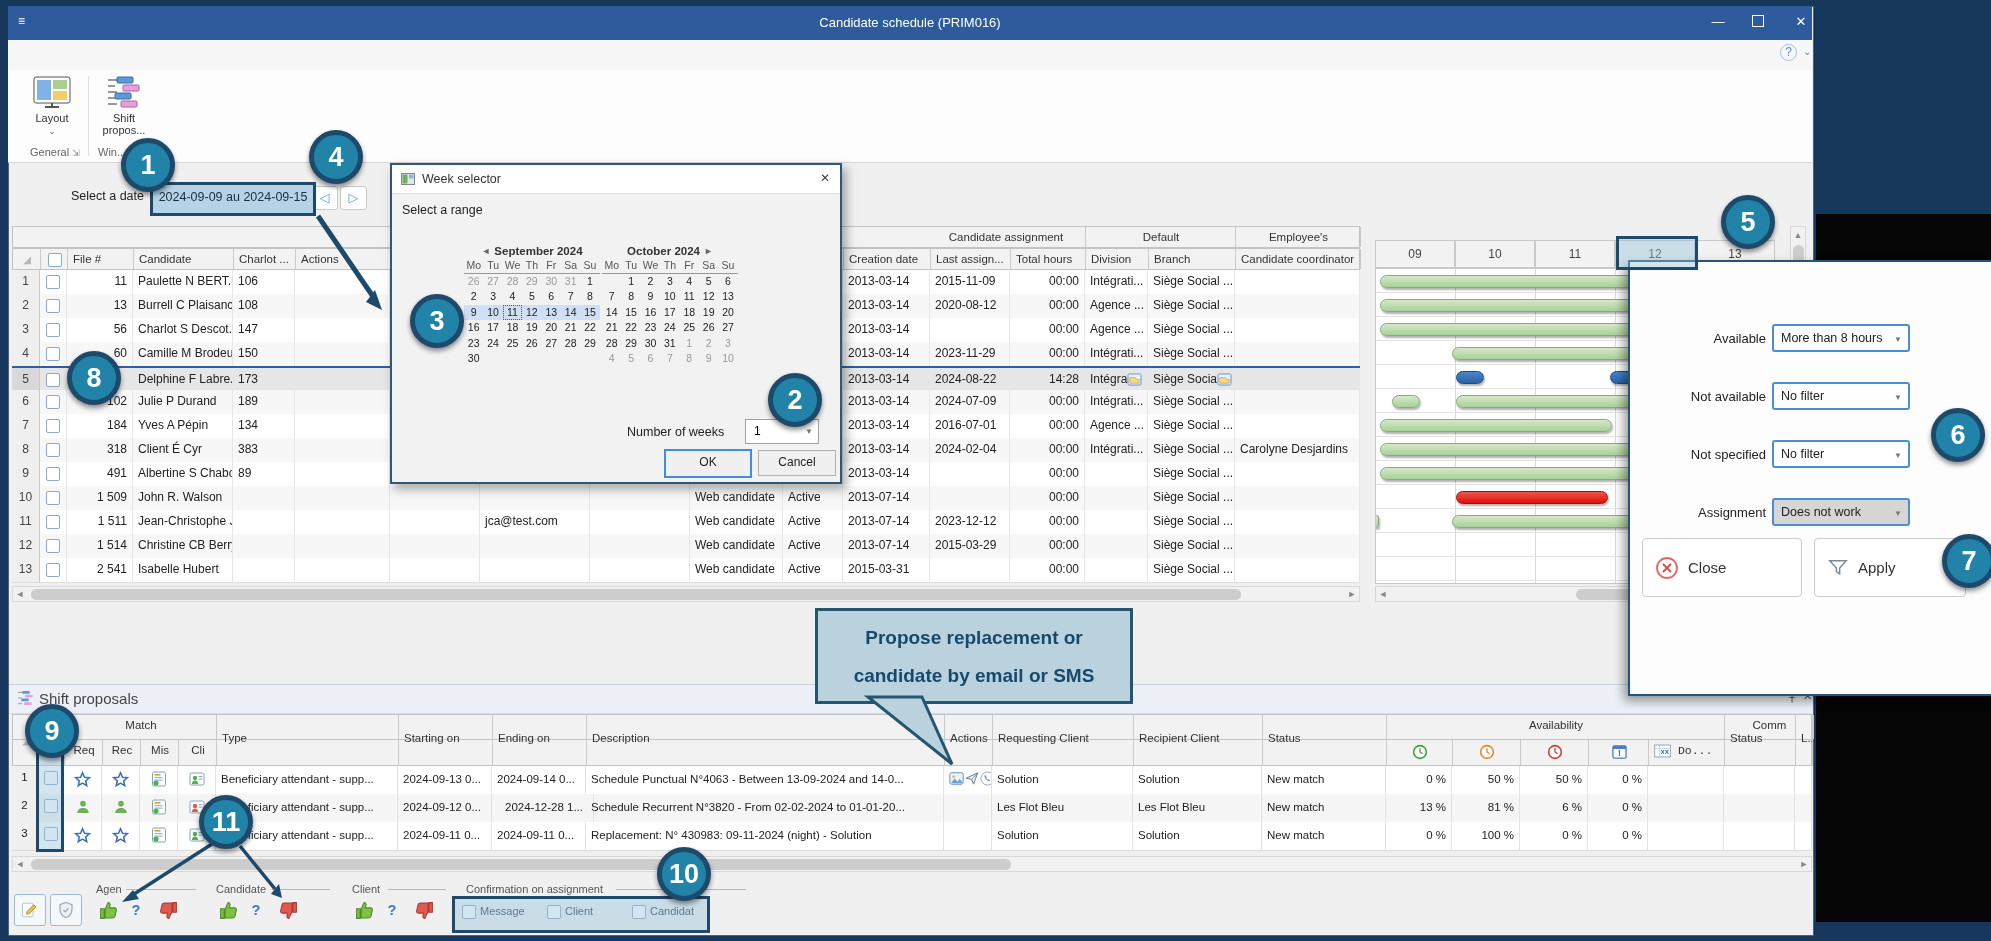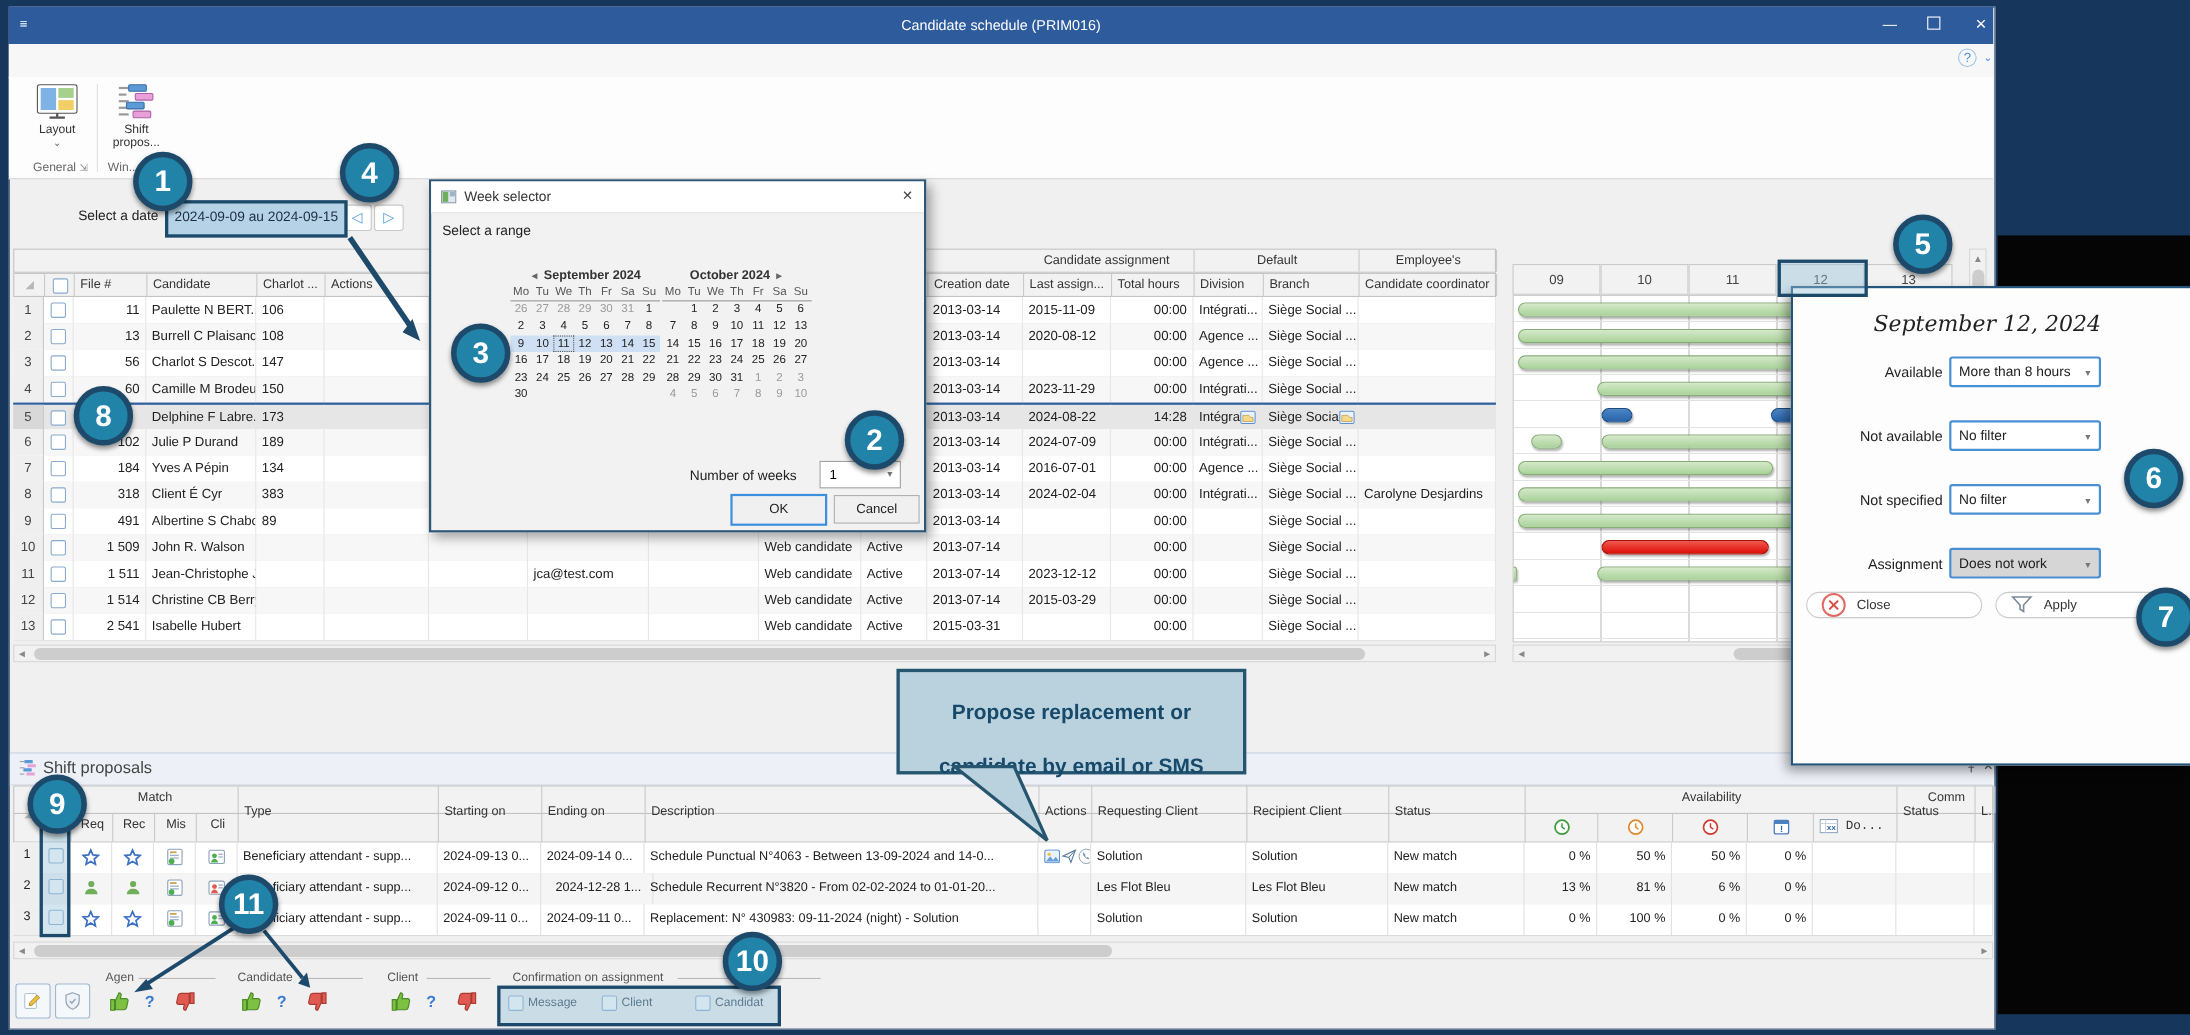--- a/index.html
+++ b/index.html
@@ -59,24 +59,24 @@
   .cal-row span.muted{color:#9a9a9a;}
   .cal-row span.focus{outline:1px dotted #555;outline-offset:-1px;}
   .btn{position:absolute;background:#f0f0f0;border:1px solid #b0b0b0;font-size:12px;color:#222;text-align:center;}
   
   #panel{left:1628px;top:260px;width:363px;height:432px;background:#fdfdfd;border:2px solid #24547a;box-shadow:-4px 5px 10px rgba(0,0,0,.4);z-index:22;}
   #paneldate{position:absolute;left:0;right:10px;top:20px;text-align:center;font-family:"DejaVu Serif",serif;font-style:italic;font-size:20px;color:#222;}
   .flabel{position:absolute;width:128px;text-align:right;font-size:13px;color:#222;}
   .fcombo{position:absolute;width:138px;height:28px;border:2px solid #4a8fd3;border-radius:3px;background:#fff;font-size:12.5px;color:#222;line-height:25px;padding-left:7px;box-sizing:border-box;}
   .fcombo.gray{background:#d6d6d6;}
   .fcombo .caret{position:absolute;right:6px;top:1px;color:#777;font-size:8px;}
-  .pbtn{position:absolute;height:24px;background:#fff;border:1px solid #ccc;border-radius:15px;font-size:12px;color:#333;display:flex;align-items:center;gap:9px;padding-left:12px;box-sizing:border-box;}
+  .pbtn{position:absolute;height:59px;background:#fff;border:1px solid #ccc;border-radius:4px;font-size:15px;color:#333;display:flex;align-items:center;gap:9px;padding-left:12px;box-sizing:border-box;}
   
   #tooltip{left:815px;top:608px;width:312px;height:90px;background:#b9d2de;border:3px solid #26566f;z-index:30;color:#17496b;font-weight:bold;font-size:19px;text-align:center;}
-  #tooltip div{margin-top:27px;}
+  #tooltip div{margin-top:16px;}
   
   #hidedet{left:1688px;top:612px;width:104px;height:20px;border-radius:10px;background:linear-gradient(#3c6cae,#27538f);color:#fff;font-size:11px;line-height:19px;padding-left:13px;box-sizing:border-box;z-index:6;}
   #hidedet .knob{position:absolute;right:3px;top:3px;width:14px;height:14px;border-radius:50%;background:#cdd8ea;}
   
   #prophead{left:9px;top:684px;width:1802px;height:28px;background:#edf1f7;border-top:1px solid #c9d2de;border-bottom:1px solid #d5dce5;}
   .prow{position:absolute;left:12px;width:1800px;height:28px;background:#fff;border-bottom:1px solid #dcdcdc;}
   .prow.alt{background:#f5f5f5;}
   .pcell{position:absolute;top:0;height:100%;font-size:11.5px;color:#222;overflow:hidden;white-space:nowrap;padding:7px 5px 0 5px;box-sizing:border-box;border-right:1px solid #e2e2e2;}
   .pcell.c{text-align:center;padding-top:5px;}
   .pcell.r{text-align:right;}
@@ -886,21 +886,20 @@
           <span class="muted">10</span>
         </div>
       </div>
     <div class="abs" style="left:235px;top:260px;font-size:12.5px;color:#222;">Number of weeks</div>
     <div class="abs" style="left:353px;top:254px;width:74px;height:25px;border:1px solid #a0a0a0;background:#fff;font-size:12px;line-height:23px;padding-left:8px;box-sizing:border-box;"><span>1</span><span class="abs" style="right:5px;top:0;color:#777;font-size:8px;">▼</span></div>
     <div class="btn" style="left:272px;top:284px;width:84px;height:25px;line-height:22px;border:2px solid #3d8edc;">OK</div>
     <div class="btn" style="left:366px;top:285px;width:76px;height:24px;line-height:22px;">Cancel</div>
   </div>
 
   <div class="abs" id="panel">
-    <div id="paneldate">September 12, 2024</div>
     <div id="panel-fields">
         <div class="flabel" style="left: 8px; top: 69px;">Available</div>
         <div class="fcombo" style="left: 142px; top: 62px;"><span>More than 8 hours</span><span class="caret">▼</span></div>
         <div class="flabel" style="left: 8px; top: 127px;">Not available</div>
         <div class="fcombo" style="left: 142px; top: 120px;"><span>No filter</span><span class="caret">▼</span></div>
         <div class="flabel" style="left: 8px; top: 185px;">Not specified</div>
         <div class="fcombo" style="left: 142px; top: 178px;"><span>No filter</span><span class="caret">▼</span></div>
         <div class="flabel" style="left: 8px; top: 243px;">Assignment</div>
         <div class="fcombo gray" style="left: 142px; top: 236px;"><span>Does not work</span><span class="caret">▼</span></div>
       </div>

